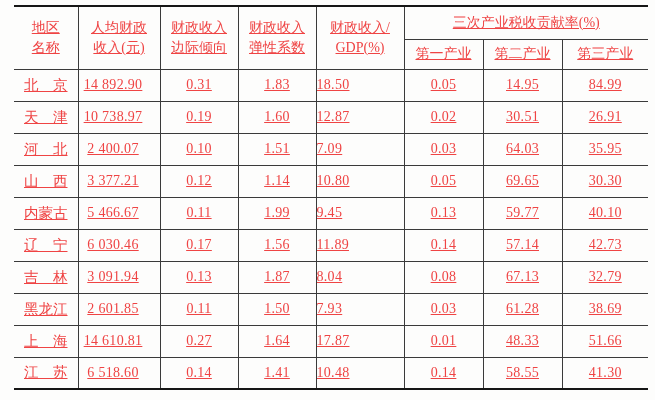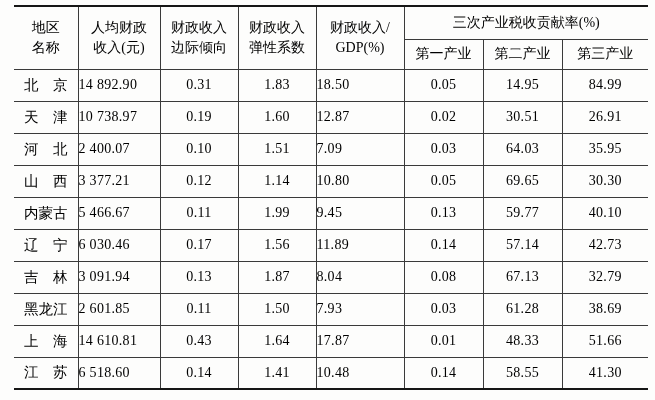--- a/index.html
+++ b/index.html
@@ -18,21 +18,22 @@
     position: absolute;
     left: 14px;
     top: 5px;
     width: 634px;
     border-collapse: collapse;
     table-layout: fixed;
     border-top: 2px solid #161616;
     border-bottom: 2px solid #161616;
     border-left: hidden;
     border-right: hidden;
-    color: #000000;
+    color: #ef4444;
+    text-decoration: underline;
   }
   th, td {
     border: 1px solid #3a3a3a;
     font-weight: normal;
     padding: 0;
     text-align: center;
     overflow: hidden;
     white-space: nowrap;
   }
   thead th {
@@ -44,21 +45,21 @@
   tbody tr { height: 32px; margin-top: 46px; }
   tbody td {
     font-size: 14px;
     letter-spacing: 0.3px;
   }
   td.region {
     font-size: 14.5px;
     letter-spacing: 0;
   }
   td.percap {
-    text-align: left;
+    text-align: center;
     padding-right: 12px;
   }
   td.gdp {
     text-align: left;
     padding-right: 22px;
   }
 </style>
 </head>
 <body>
 
@@ -181,21 +182,21 @@
     <td>0.11</td>
     <td>1.50</td>
     <td class="gdp">7.93</td>
     <td>0.03</td>
     <td>61.28</td>
     <td>38.69</td>
   </tr>
         <tr>
     <td class="region">上　海</td>
     <td class="percap">14 610.81</td>
-    <td>0.43</td>
+    <td>0.27</td>
     <td>1.64</td>
     <td class="gdp">17.87</td>
     <td>0.01</td>
     <td>48.33</td>
     <td>51.66</td>
   </tr>
         <tr>
     <td class="region">江　苏</td>
     <td class="percap">6 518.60</td>
     <td>0.14</td>

